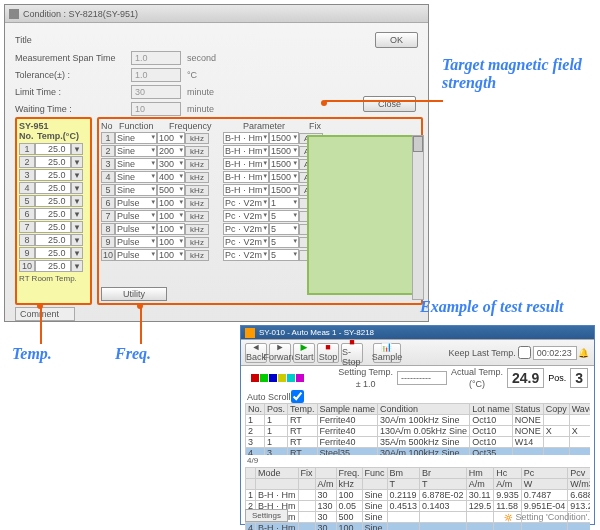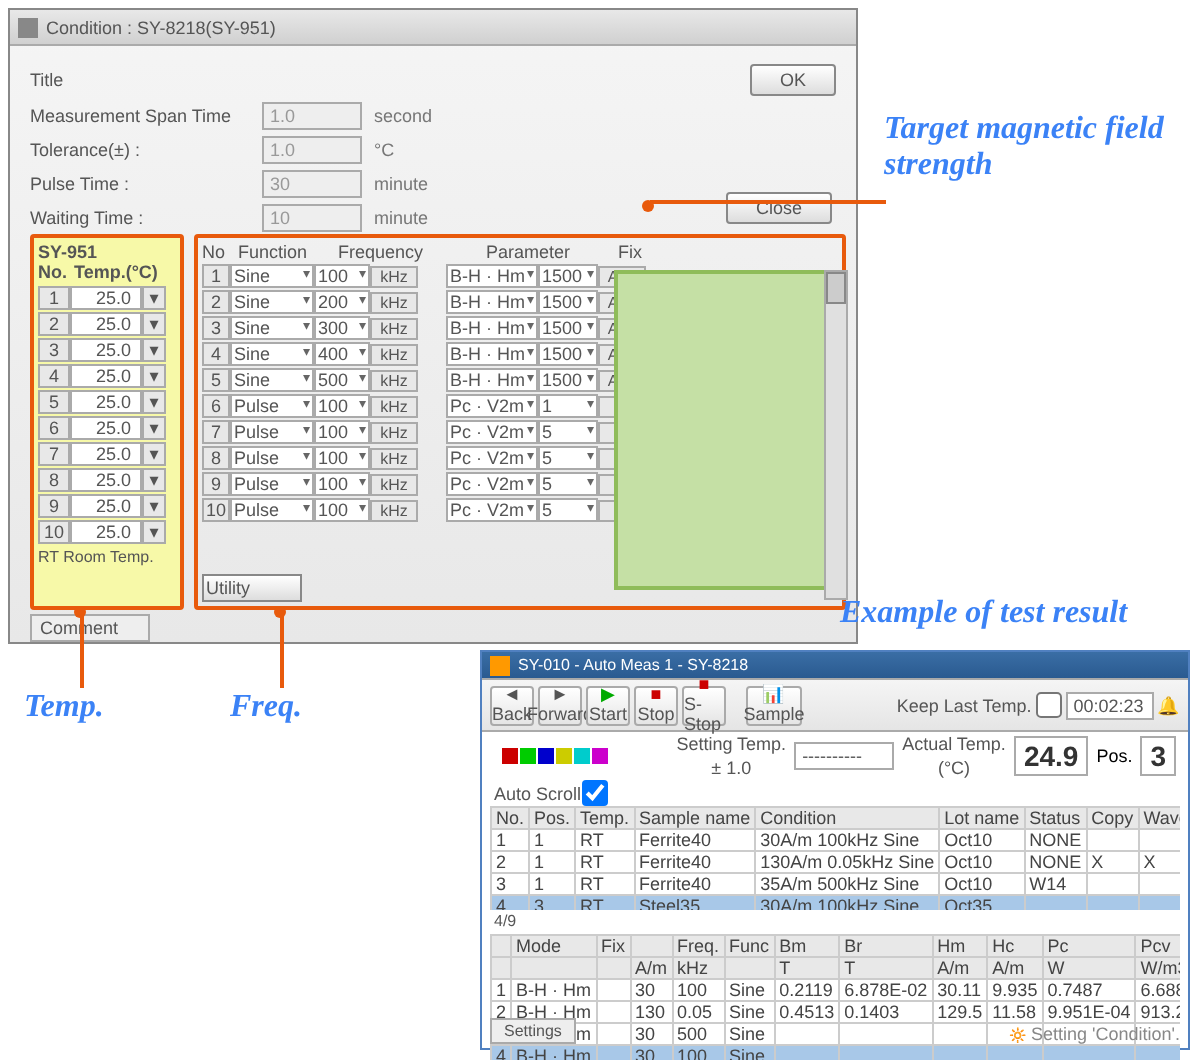--- a/index.html
+++ b/index.html
@@ -39,21 +39,21 @@
 .mhdr span:nth-child(2){width:50px}
 .mhdr span:nth-child(3){width:60px}
 .mhdr span:nth-child(4){width:66px;margin-left:14px}
 .mhdr span:nth-child(5){width:30px}
 .mrow{display:flex;align-items:center;margin:1px 0;gap:0}
 .mrow .n{width:14px;text-align:center;background:#e8e8e8;border:1px solid #aaa;color:#555}
 .mrow .sel{width:42px;background:#fff;border:1px solid #aaa;padding:0 1px;color:#555;display:flex;justify-content:space-between}
 .mrow .sel::after{content:"▾";font-size:7px;color:#666}
 .mrow .u{width:24px;background:#e8e8e8;border:1px solid #aaa;text-align:center;color:#555;font-size:8px}
 .gbox{position:absolute;left:208px;top:16px;width:112px;height:160px;padding:1px}
-.util{position:absolute;left:2px;bottom:2px;width:50px;background:linear-gradient(#fff,#ddd);border:1px solid #888;text-align:left;padding:1px;color:#555}
+.util{position:absolute;left:2px;bottom:2px;width:66px;background:linear-gradient(#fff,#ddd);border:1px solid #888;text-align:center;padding:1px;color:#555}
 .comment-tab{position:absolute;left:10px;top:302px;width:60px;background:#eee;border:1px solid #aaa;padding:1px 4px;color:#555}
 
 .scroll-right{position:absolute;right:4px;top:130px;width:12px;height:165px;background:#e0e0e0;border:1px solid #aaa}
 .scroll-right .thumb{position:absolute;top:0;width:100%;height:16px;background:#ccc;border:1px solid #888}
 .closebtn{position:absolute;right:12px;top:91px}
 
 
 .res{position:absolute;left:240px;top:325px;width:355px;height:200px;border:1px solid #5080c0;background:#fff}
 .res .titlebar{background:linear-gradient(#3a6ea5,#2a5a90);color:#fff;height:14px}
 .res .titlebar span{color:#fff;font-size:8px}
@@ -97,21 +97,21 @@
         <span class="lbl">Measurement Span Time</span>
         <input class="inp sm dis" value="1.0" style="">
         <span class="unit">second</span>
       </div>
     <div class="row">
         <span class="lbl">Tolerance(±) :</span>
         <input class="inp sm dis" value="1.0" style="">
         <span class="unit">°C</span>
       </div>
     <div class="row">
-        <span class="lbl">Pulse Time :</span>
+        <span class="lbl">Limit Time :</span>
         <input class="inp sm dis" value="30" style="">
         <span class="unit">minute</span>
       </div>
     <div class="row">
         <span class="lbl">Waiting Time :</span>
         <input class="inp sm dis" value="10" style="">
         <span class="unit">minute</span>
       </div>
   </div>
   <button class="btn closebtn">Close</button>

